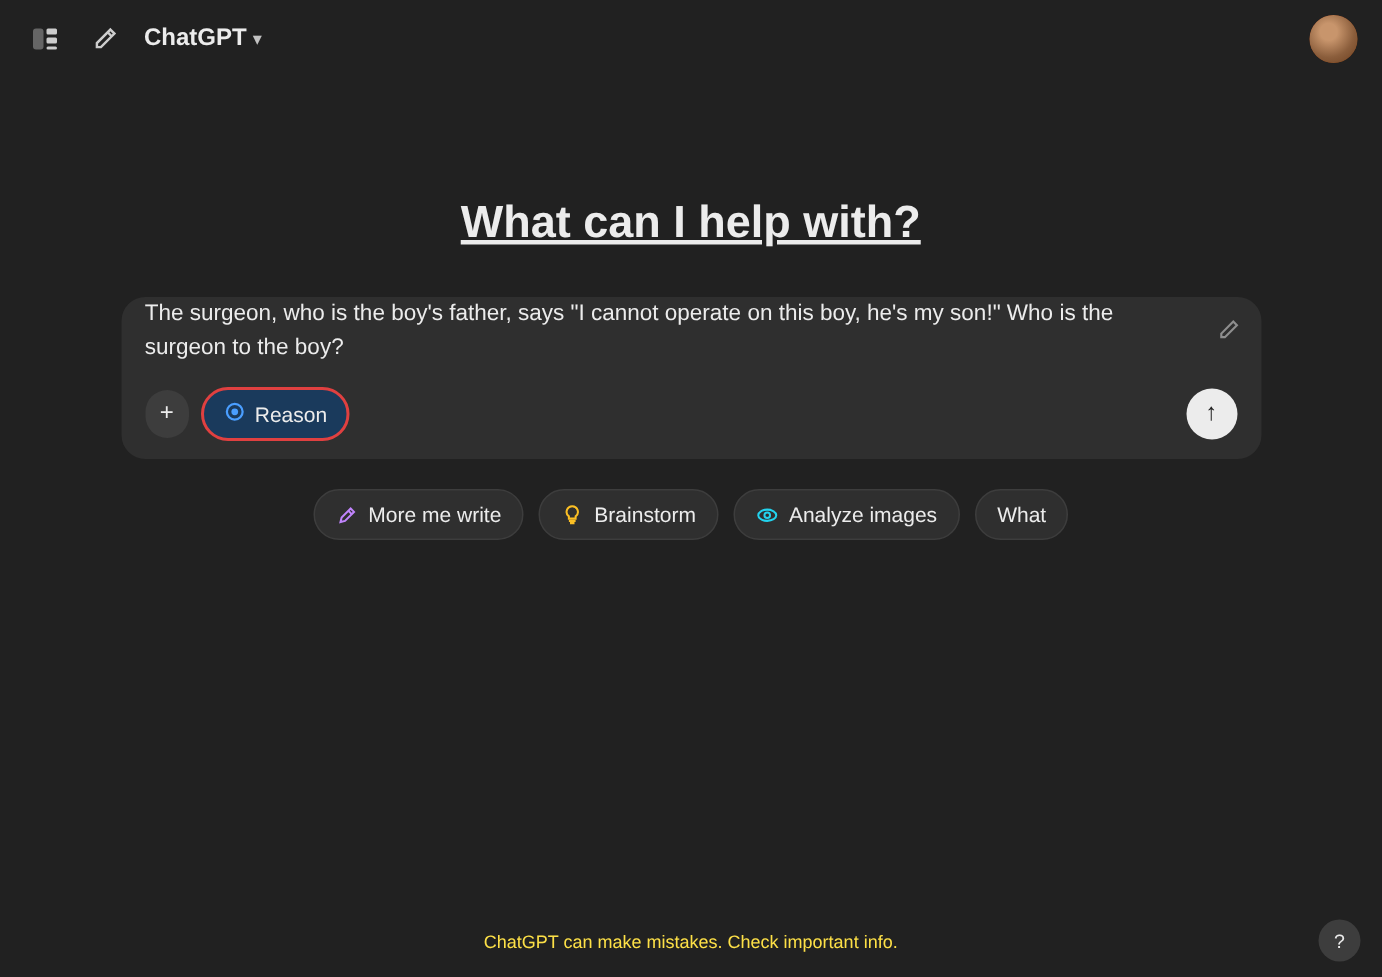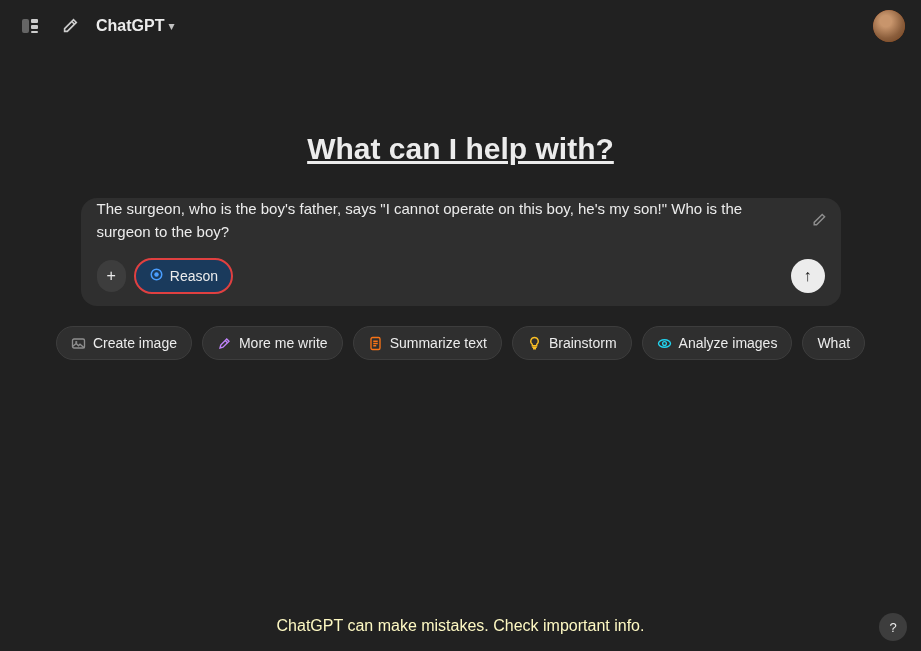--- a/index.html
+++ b/index.html
@@ -212,22 +212,22 @@
       align-items: center;
     }
 
     
     .footer {
       position: absolute;
       bottom: 16px;
       left: 0;
       right: 0;
       text-align: center;
-      font-size: 16px;
-      color: #fef9c3;
+      font-size: 12px;
+      color: #fde047;
     }
 
     .help-btn {
       position: absolute;
       bottom: 10px;
       right: 14px;
       width: 28px;
       height: 28px;
       border-radius: 50%;
       background: #3d3d3d;
@@ -301,50 +301,31 @@
 
       <button class="send-btn">
         <span>↑</span>
       </button>
 
     </div>
   </div>
 
   <div class="suggestion-chips">
 
-    <button class="chip">
-      <span class="chip-icon">
-        <svg width="15" height="15" viewBox="0 0 20 20" fill="none" stroke="#8e8e8e" stroke-width="1.8">
-          <rect x="2" y="4" width="16" height="12" rx="2"></rect>
-          <circle cx="7" cy="8" r="1.5" fill="#8e8e8e" stroke="none"></circle>
-          <path d="M2 14l5-4 3 3 2-2 6 5" stroke="#8e8e8e"></path>
-        </svg>
-      </span>
-      <span>Create image</span>
-    </button>
 
     <button class="chip">
       <span class="chip-icon">
         <svg width="15" height="15" viewBox="0 0 20 20" fill="none" stroke="#c084fc" stroke-width="1.8">
           <path d="M4 16l1-4L13 4l3 3-8 8-4 1z"></path>
           <path d="M11 6l3 3"></path>
         </svg>
       </span>
       <span>More me write</span>
     </button>
 
-    <button class="chip">
-      <span class="chip-icon">
-        <svg width="15" height="15" viewBox="0 0 20 20" fill="none" stroke="#f97316" stroke-width="1.8">
-          <rect x="4" y="2" width="12" height="16" rx="2"></rect>
-          <path d="M7 7h6M7 10h6M7 13h4"></path>
-        </svg>
-      </span>
-      <span>Summarize text</span>
-    </button>
 
     <button class="chip">
       <span class="chip-icon">
         <svg width="15" height="15" viewBox="0 0 20 20" fill="none" stroke="#fbbf24" stroke-width="1.8">
           <path d="M10 2a5 5 0 0 1 3 9v2H7v-2A5 5 0 0 1 10 2z"></path>
           <path d="M7 15h6M8 17h4"></path>
         </svg>
       </span>
       <span>Brainstorm</span>
     </button>

